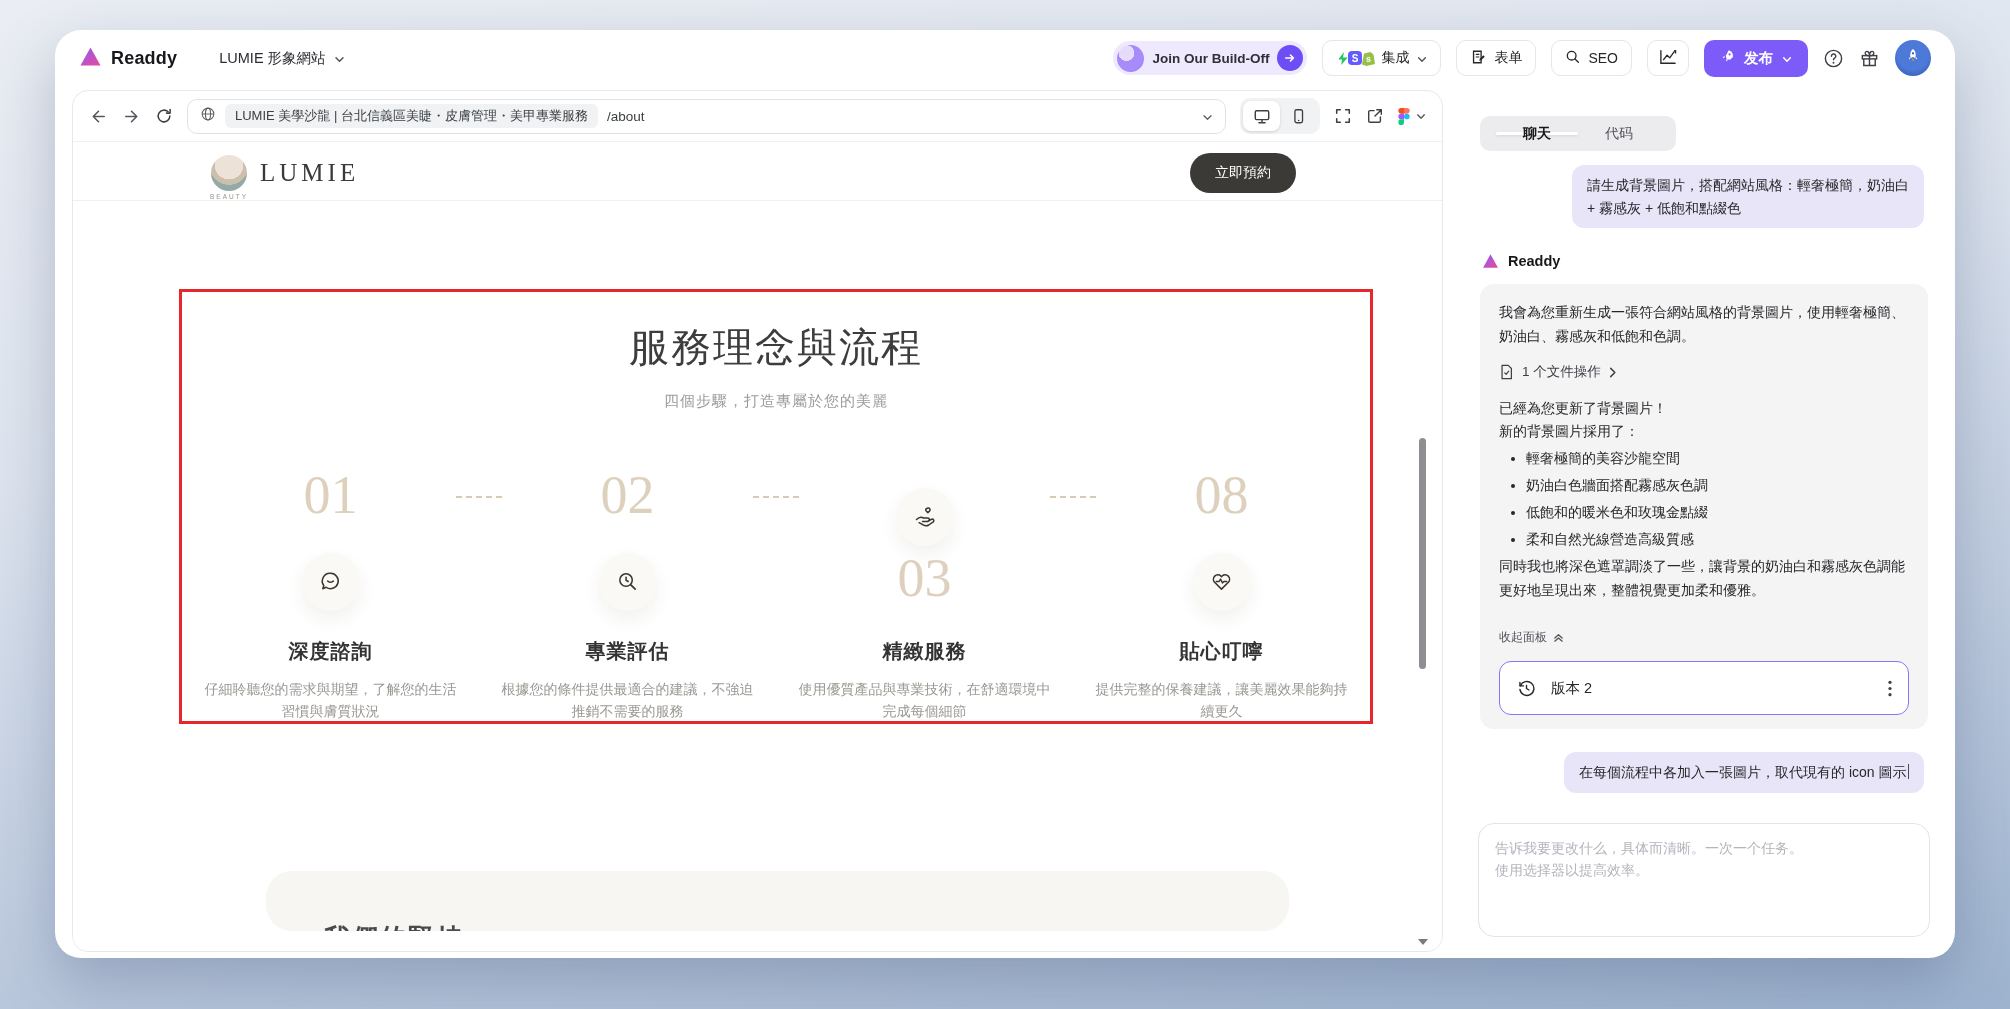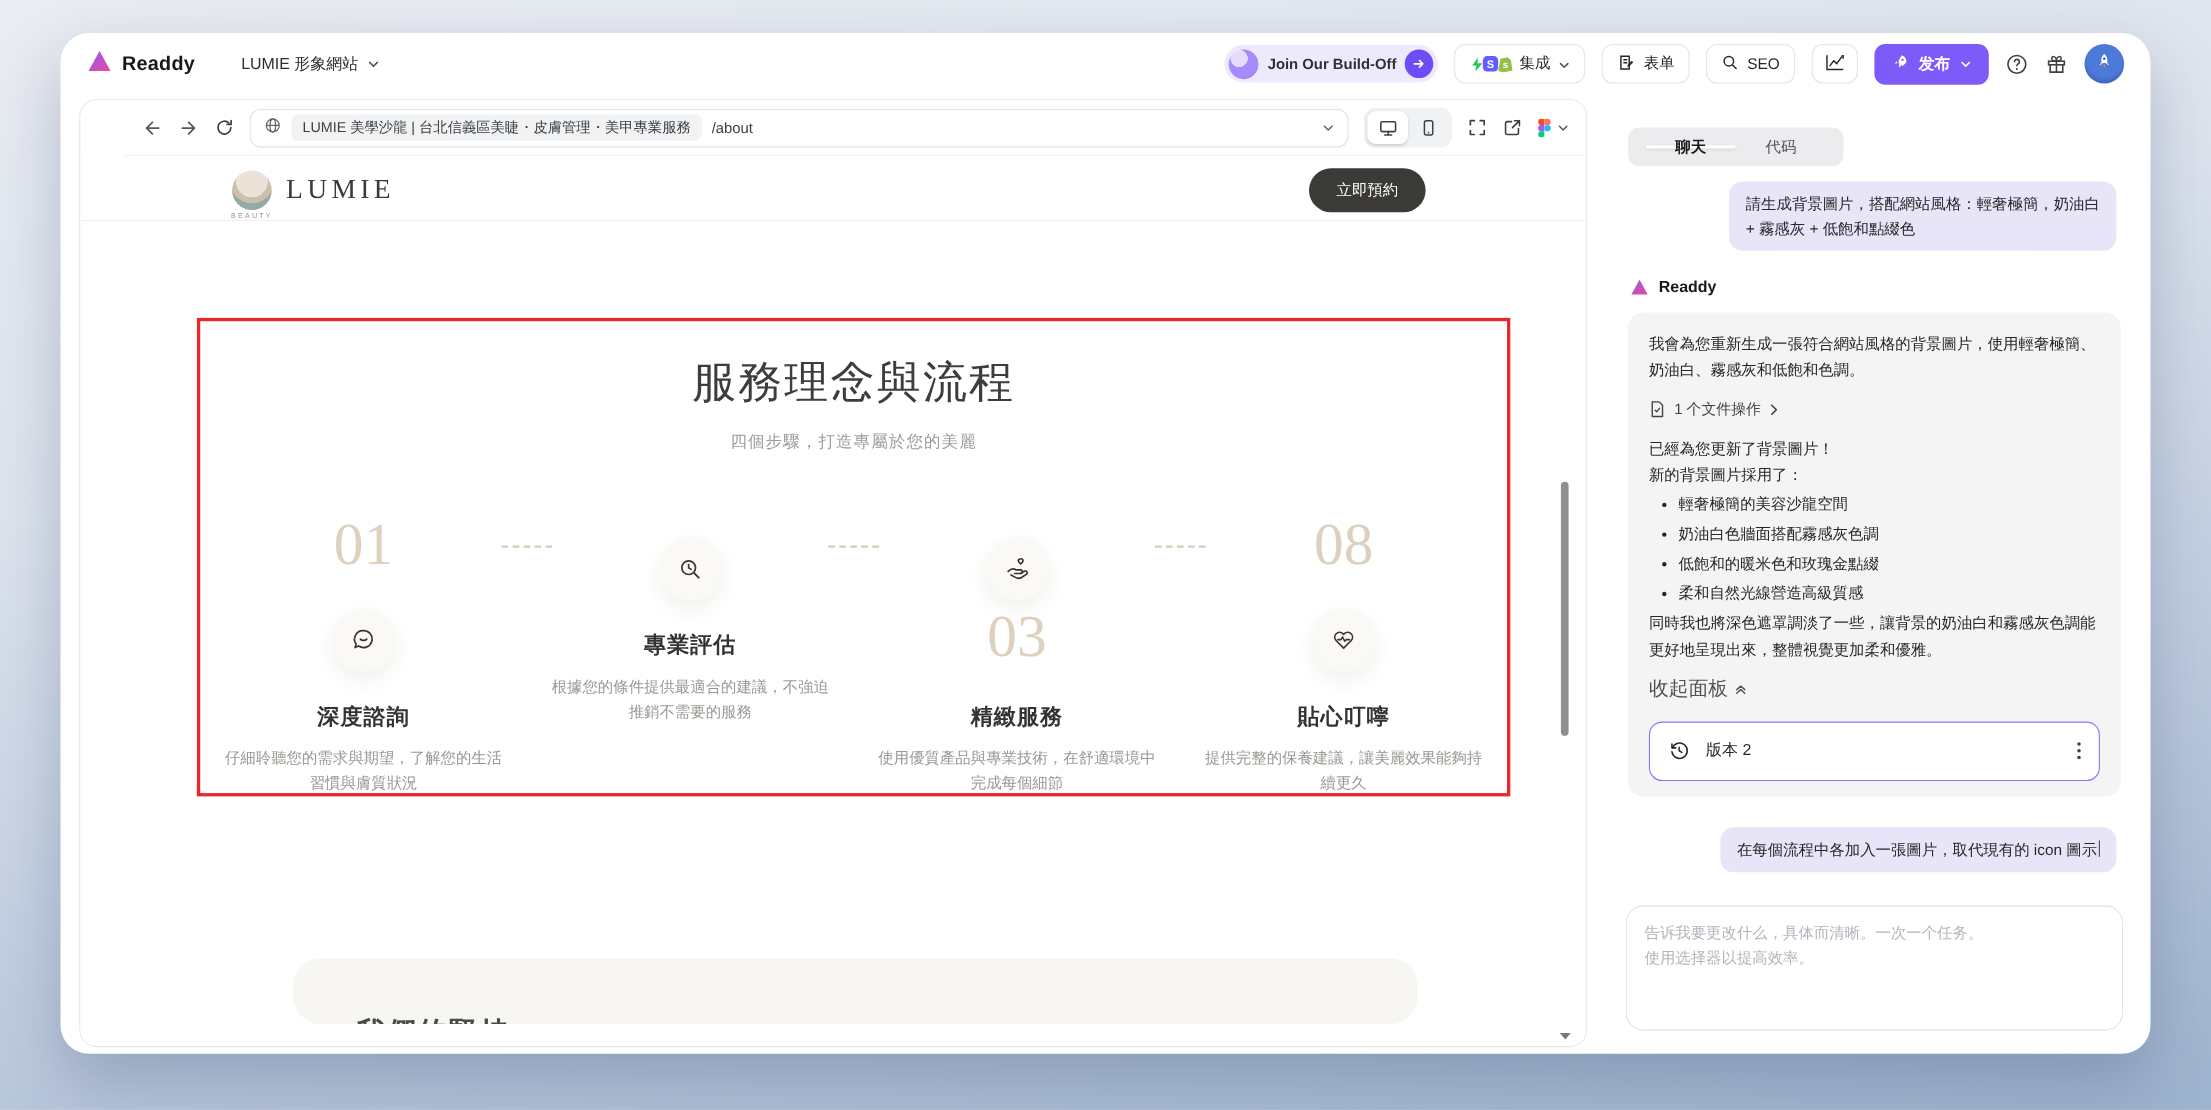--- a/index.html
+++ b/index.html
@@ -27,21 +27,21 @@
   .icon-cluster { display:flex; align-items:center; }
   .icon-cluster > * { margin-right:-3px; }
   .publish { display:flex; align-items:center; gap:9px; height:37px; padding:0 16px;
     background:#7c5bf8; border-radius:10px; color:#fff; font-size:14.5px; font-weight:700; cursor:pointer; }
   .ghost-ic { color:#3f3f46; display:flex; align-items:center; cursor:pointer; }
   .avatar { width:36px; height:36px; border-radius:50%; overflow:hidden;
     background:radial-gradient(circle at 50% 40%,#4d79d8 0 55%,#2c4fa4 100%); display:flex; align-items:center; justify-content:center; }
 
   
   .browser { position:absolute; left:17px; top:60px; width:1371px; height:862px;
-    border:1px solid #e7e7ec; border-radius:16px; background:#fff; overflow:hidden;padding-left:40px; }
+    border:1px solid #e7e7ec; border-radius:16px; background:#fff; overflow:hidden; }
   .btoolbar { height:51px; display:flex; align-items:center; gap:14px; padding:0 16px; border-bottom:1px solid #eef0f2; }
   .nav-ic { color:#55585e; display:flex; cursor:pointer; }
   .urlbar { flex:1; height:35px; border:1px solid #e1e2e6; border-radius:10px;
     display:flex; align-items:center; gap:9px; padding:0 12px; color:#5f6368; }
   .url-chip { background:#f1f2f4; border-radius:6px; padding:3px 10px; font-size:13px; color:#3c4043; white-space:nowrap; }
   .url-path { font-size:13.5px; color:#3c4043; }
   .dev-toggle { display:flex; background:#f1f2f4; border-radius:10px; padding:3px; }
   .dev-btn { width:37px; height:30px; display:flex; align-items:center; justify-content:center; color:#3f4348; border-radius:8px; cursor:pointer; }
   .dev-btn.active { background:#fff; box-shadow:0 1px 3px rgba(0,0,0,.14); }
   .viewport { position:absolute; top:51px; left:0; right:0; bottom:0; background:#fff; overflow:hidden; }
@@ -94,21 +94,21 @@
   .caret { display:inline-block; width:1.5px; height:15px; background:#4b4b55; vertical-align:-2px; margin-left:1px; }
 
   .agent-row { position:absolute; left:4px; top:163px; display:flex; align-items:center; gap:9px; }
   .agent-name { font-size:14.5px; font-weight:700; color:#18181b; }
 
   .acard { position:absolute; left:2px; top:194px; width:448px; background:#f4f4f5; border-radius:14px;
     padding:17px 19px 14px; font-size:14px; line-height:1.7; color:#27272a; }
   .fileops { display:flex; align-items:center; gap:8px; margin:12px 0 13px; font-size:13.5px; color:#3f3f46; cursor:pointer; }
   .acard ul { margin:2px 0 4px; padding-left:27px; }
   .acard li { margin:3px 0; }
-  .collapse { display:flex; align-items:center; gap:6px; margin-top:8px; font-size:18px; color:#52525b; cursor:pointer; }
+  .collapse { display:flex; align-items:center; gap:6px; margin-top:24px; font-size:12px; color:#52525b; cursor:pointer; }
   .version { margin-top:14px; background:#fff; border:1.5px solid #8b74f8; border-radius:12px; height:54px;
     display:flex; align-items:center; gap:14px; padding:0 16px; cursor:pointer; }
   .version-label { font-size:14.5px; font-weight:400; color:#27272a; flex:1; }
 
   .chat-input { position:absolute; left:0; right:0; bottom:15px; height:114px; border:1px solid #e4e4e7;
     border-radius:16px; background:#fff; padding:13px 16px 11px; display:flex; flex-direction:column; justify-content:space-between; }
   .ph { font-size:14px; line-height:1.6; color:#b4b4bd; }
   .input-row { display:flex; align-items:center; }
   .selector-chip { display:flex; align-items:center; gap:7px; background:#f4f4f5; border-radius:8px;
     padding:6px 10px; font-size:13.5px; font-weight:600; color:#3f3f46; cursor:pointer; }
@@ -337,20 +337,21 @@
                 <svg width="23" height="23" viewBox="0 0 24 24">
                     <path d="M12 3.5a8 8 0 1 1-4.6 14.5L4 19.5l1-3.3A8 8 0 0 1 12 3.5Z" fill="none" stroke="#3a362f" stroke-width="1.6" stroke-linejoin="round"></path>
                     <path d="M9 11.5c1.2 1.6 4.8 1.6 6 0" fill="none" stroke="#3a362f" stroke-width="1.6" stroke-linecap="round"></path>
                   </svg>
               </div>
               <div class="step-title">深度諮詢</div>
               <div class="step-desc">仔細聆聽您的需求與期望，了解您的生活習慣與膚質狀況</div>
             </div>
 
             <div class="step">
+              <div class="step-num">02</div>
               <div class="step-circle">
                 <svg width="23" height="23" viewBox="0 0 24 24">
                     <circle cx="10.5" cy="10.5" r="6.5" fill="none" stroke="#3a362f" stroke-width="1.6"></circle>
                     <path d="M10.5 7.5v3.2l2.2 1.3" fill="none" stroke="#3a362f" stroke-width="1.6" stroke-linecap="round" stroke-linejoin="round"></path>
                     <path d="m15.5 15.5 4.5 4.5" stroke="#3a362f" stroke-width="1.8" stroke-linecap="round"></path>
                   </svg>
               </div>
               <div class="step-title">專業評估</div>
               <div class="step-desc">根據您的條件提供最適合的建議，不強迫推銷不需要的服務</div>
             </div>

